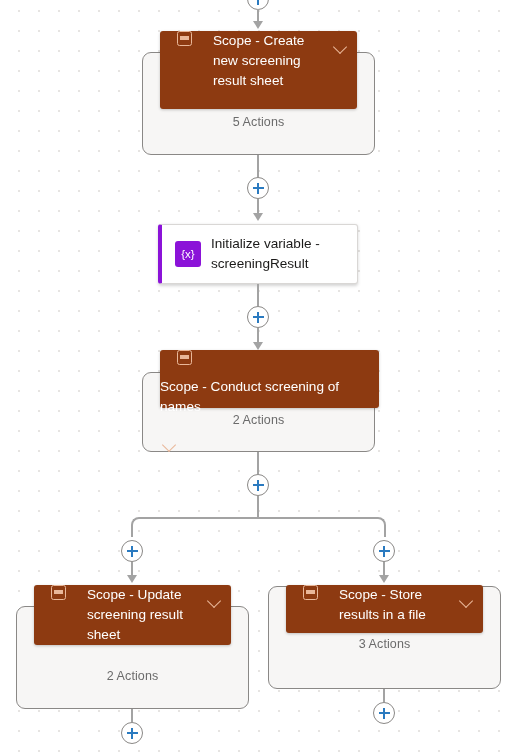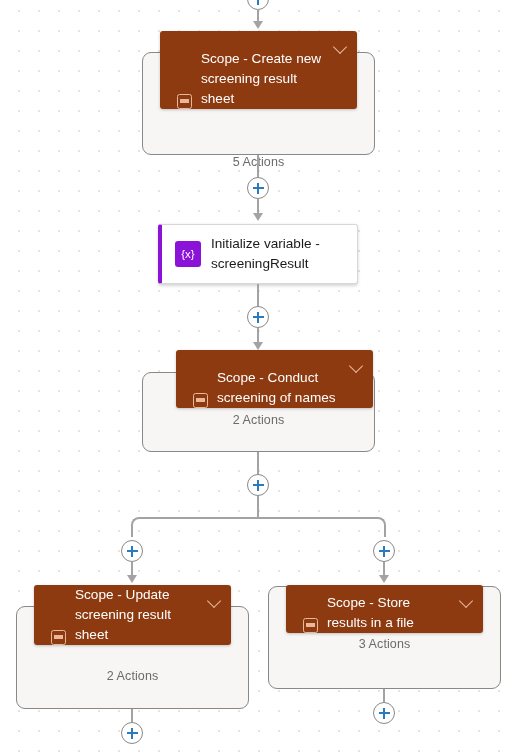--- a/index.html
+++ b/index.html
@@ -97,23 +97,24 @@
     letter-spacing: 0.1px;
   }
 
   
   .scope-header {
     position: absolute;
     background-color: #8d3a11;
     border-radius: 3px;
     box-sizing: border-box;
     display: flex;
-    align-items: flex-end;
+    align-items: flex-start;
     box-shadow: 0 1px 3px rgba(0,0,0,0.22);
     cursor: pointer;
+    gap: 12px;
   }
   .scope-icon {
     flex: 0 0 auto;
     width: 15px;
     height: 15px;
     margin-left: 17px;
     margin-right: 9px;
     border: 1.5px solid #e9b799;
     border-radius: 2.5px;
     box-sizing: border-box;
@@ -194,21 +195,21 @@
 </head>
 <body>
 
 <div id="canvas">
 
   <div class="plus-btn" style="left:247px; top:-12px;"></div>
   <div class="conn conn-v" style="left:257px; top:9px; height:13px;"></div>
   <div class="arrow" style="left:252.5px; top:21px;"></div>
 
   <div class="scope" style="left:142px; top:52px; width:233px; height:103px;">
-    <div class="scope-actions" style="top:62px;margin-top:40px;">5 Actions</div>
+    <div class="scope-actions" style="top:62px;">5 Actions</div>
   </div>
   <div class="scope-header" style="left:160px; top:31px; width:197px; height:78px;">
     <span class="scope-icon"></span>
     <span class="scope-title">Scope - Create new screening result sheet</span>
     <span class="chevron"></span>
   </div>
 
   <div class="conn conn-v" style="left:257px; top:155px; height:22px;"></div>
   <div class="plus-btn" style="left:247px; top:177px;"></div>
   <div class="conn conn-v" style="left:257px; top:199px; height:14px;"></div>
@@ -220,21 +221,21 @@
   </div>
 
   <div class="conn conn-v" style="left:257px; top:284px; height:22px;"></div>
   <div class="plus-btn" style="left:247px; top:306px;"></div>
   <div class="conn conn-v" style="left:257px; top:328px; height:14px;"></div>
   <div class="arrow" style="left:252.5px; top:342px;"></div>
 
   <div class="scope" style="left:142px; top:372px; width:233px; height:80px;">
     <div class="scope-actions" style="top:40px;">2 Actions</div>
   </div>
-  <div class="scope-header" style="left:176px; top:350px; width:197px; height:58px;">
+  <div class="scope-header" style="left:160px; top:350px; width:219px; height:58px;flex-direction:column;">
     <span class="scope-icon"></span>
     <span class="scope-title">Scope - Conduct screening of names</span>
     <span class="chevron"></span>
   </div>
 
   <div class="conn conn-v" style="left:257px; top:452px; height:22px;"></div>
   <div class="plus-btn" style="left:247px; top:474px;"></div>
 
   <div class="conn conn-v" style="left:257px; top:496px; height:21px;"></div>
 

